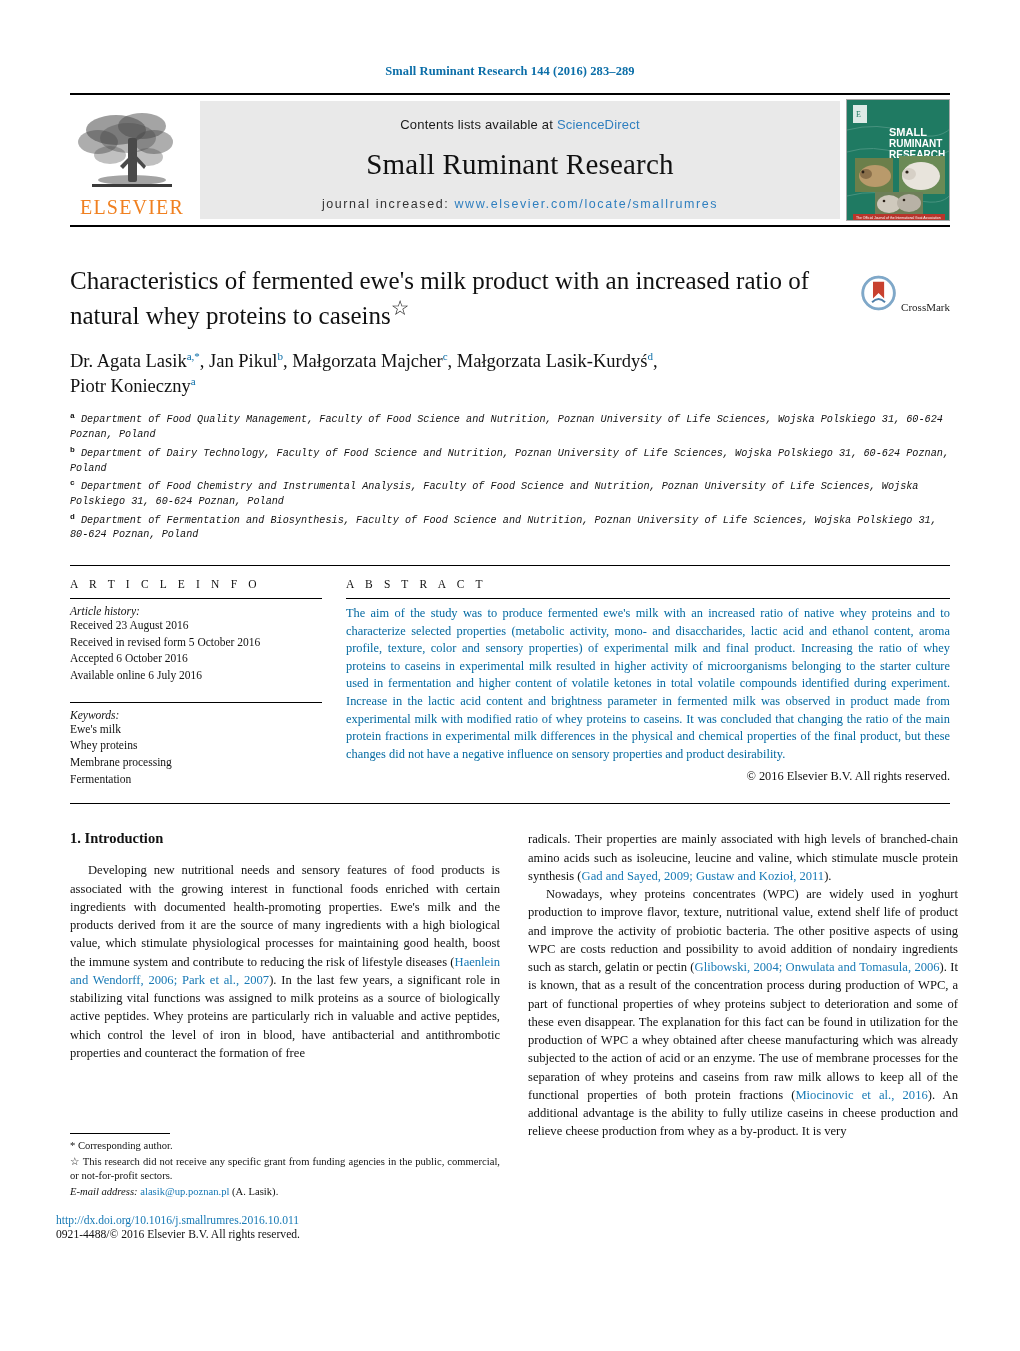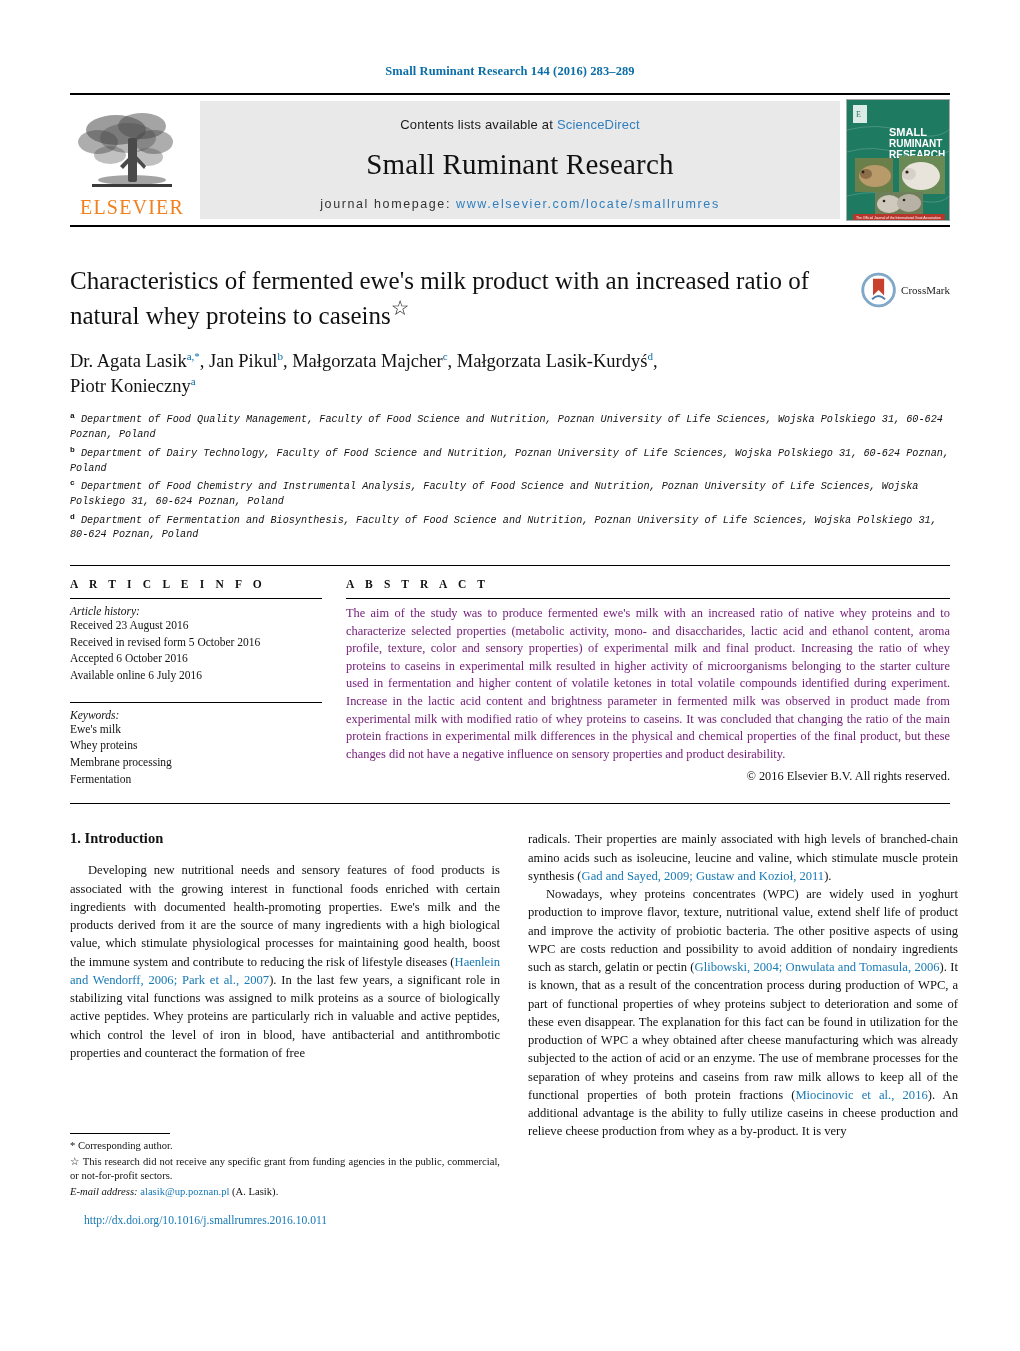--- a/index.html
+++ b/index.html
@@ -95,21 +95,21 @@
     font-size:25px;
     line-height:1.24;
     font-weight:normal;
     margin:0;
     max-width:790px;
     color:#111;
   }
   .crossmark {
     position:absolute; right:0; top:2px;
     width:90px; height:46px;
-    display:flex; align-items:center; gap:4px;
+    display:flex; align-items:flex-end; gap:4px;
   }
   .crossmark-label {
     font-family:"Liberation Serif", serif;
     font-size:11px; color:#222;
   }
   .authors {
     margin-top:18px;
     font-family:"Liberation Serif", serif;
     font-size:18.5px;
     line-height:1.32;
@@ -135,21 +135,21 @@
   }
   .two-col {
     margin:12px 70px 0 70px;
     display:flex;
     gap:24px;
   }
   .col-info { width:252px; flex:0 0 252px; }
   .col-abs  { flex:1 1 auto; }
   .sec-head {
     font-family:"Liberation Serif", serif;
-    font-weight:bold;
+    font-weight:normal;
     font-size:11.5px;
     letter-spacing:4.2px;
     color:#111;
     margin-bottom:8px;
   }
   .hr-thin { border-top:1px solid #000; margin:0 0 6px 0; }
   .info-sub {
     font-family:"Liberation Serif", serif;
     font-style:italic;
     font-size:11.5px;
@@ -162,21 +162,21 @@
     line-height:1.45;
     color:#111;
     margin:0;
   }
   .kw-block { margin-top:18px; }
   .abstract-text {
     font-family:"Liberation Serif", serif;
     font-size:12.4px;
     line-height:1.42;
     text-align:justify;
-    color:#701a75;
+    color:#0369a1;
     margin:0;
   }
   .copyright {
     font-family:"Liberation Serif", serif;
     font-size:12.4px;
     text-align:right;
     margin-top:6px;
     color:#111;
   }
   .rule-after-abs {
@@ -225,21 +225,21 @@
   .fn-rule { width:100px; border-top:1px solid #000; margin-bottom:5px; }
   .fn {
     font-family:"Liberation Serif", serif;
     font-size:10.6px;
     line-height:1.38;
     color:#111;
     margin:0 0 1px 0;
     text-align:justify;
   }
   .doi {
-    position:absolute; left:84px; top:1214px; width:430px;
+    position:absolute; left:56px; top:1214px; width:430px;
   }
   .doi-link {
     font-family:"Liberation Serif", serif;
     font-size:11.6px;
     color:#1779b5;
     display:block;
     text-decoration:none;
   }
   .issn {
     font-family:"Liberation Serif", serif;
@@ -277,21 +277,21 @@
       </svg>
       <div class="elsevier-word">ELSEVIER</div>
     </div>
 
     <div class="journal-band">
       <div class="contents-line">
         <span>Contents lists available at </span><span class="sd">ScienceDirect</span>
       </div>
       <div class="journal-title">Small Ruminant Research</div>
       <div class="homepage-line">
-        <span>journal homepage: </span><span class="url">www.elsevier.com/locate/smallrumres</span>
+        <span>journal increased: </span><span class="url">www.elsevier.com/locate/smallrumres</span>
       </div>
     </div>
 
     <div class="cover-thumb">
       <svg width="104" height="122" viewBox="0 0 104 122">
         <rect x="0" y="0" width="104" height="122" fill="#1f7a62"></rect>
         <g opacity=".18" stroke="#ffffff" fill="none" stroke-width="1">
           <path d="M0 30 Q30 22 60 32 T104 28"></path>
           <path d="M0 52 Q26 44 54 54 T104 50"></path>
           <path d="M0 96 Q30 88 62 98 T104 94"></path>
@@ -413,15 +413,16 @@
     </p>
     <p class="fn ind">
       <em>E-mail address:</em>
       <span class="ref">alasik@up.poznan.pl</span>
       <span>(A. Lasik).</span>
     </p>
   </div>
 
   <div class="doi">
     <span class="doi-link">http://dx.doi.org/10.1016/j.smallrumres.2016.10.011</span>
+    <span class="issn">0921-4488/© 2016 Elsevier B.V. All rights reserved.</span>
   </div>
 
 </div>
 
 </body></html>

